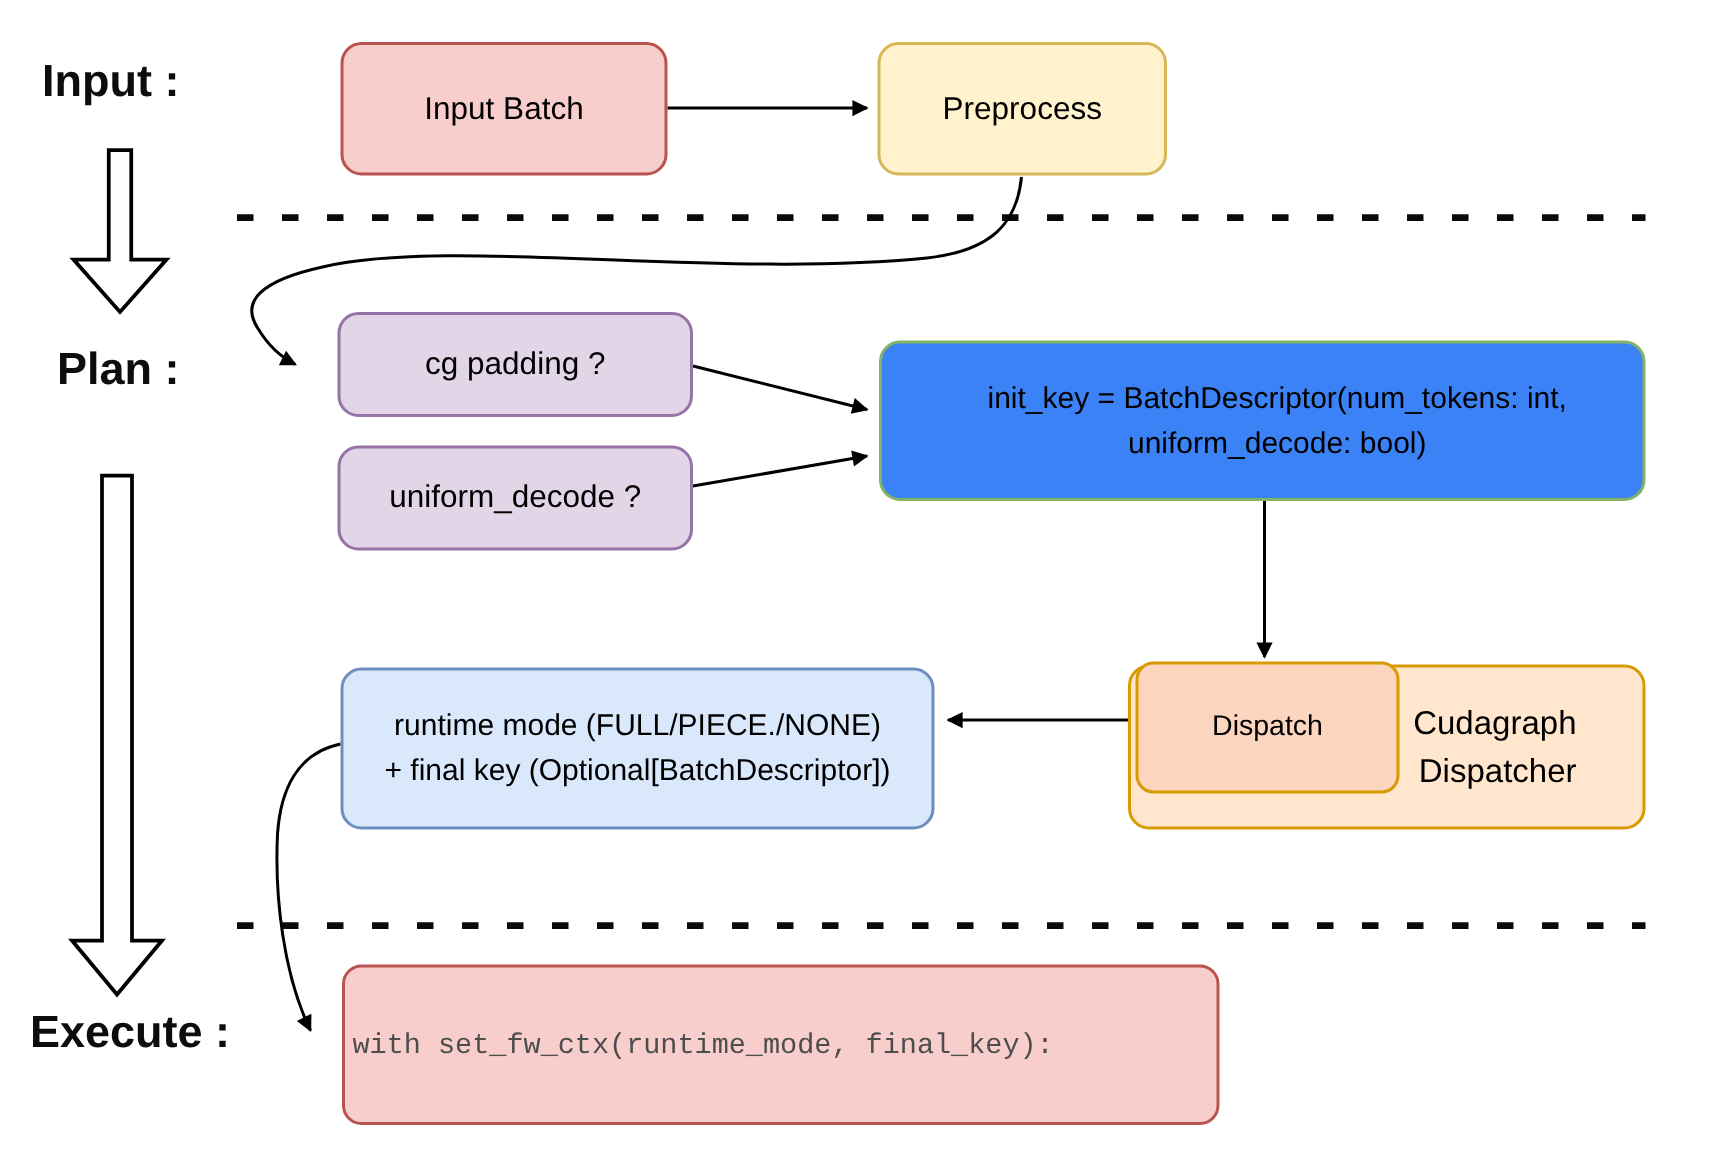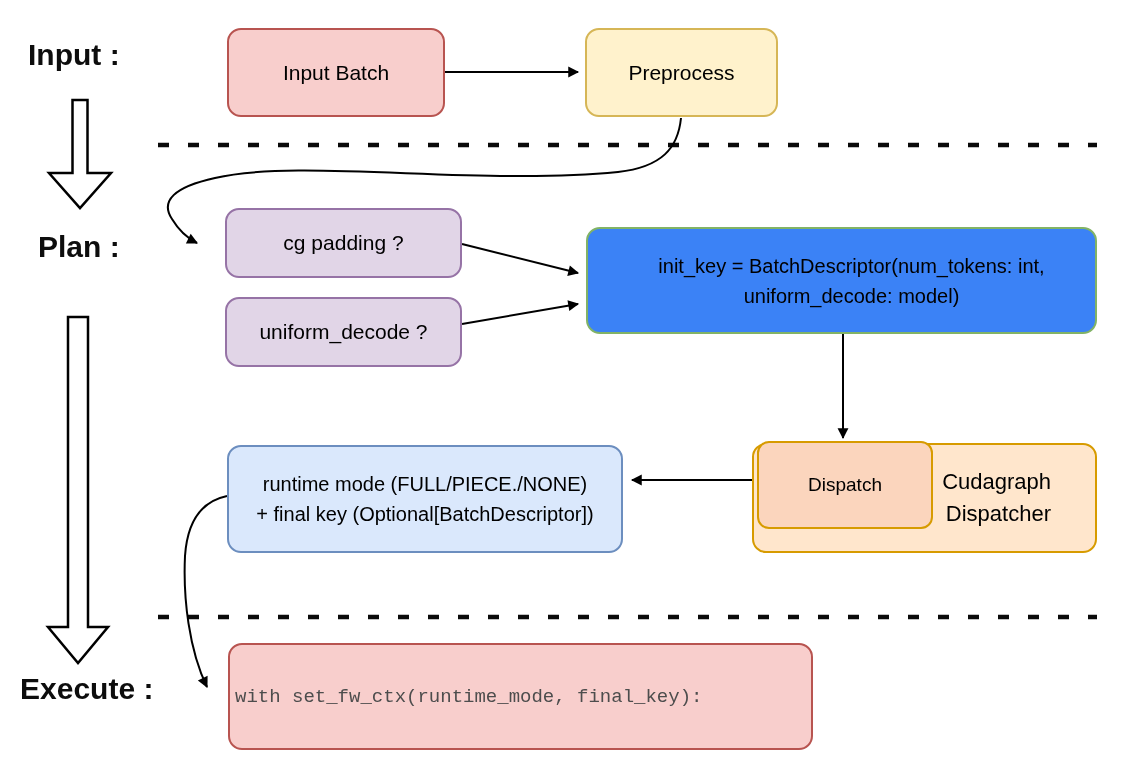--- a/index.html
+++ b/index.html
@@ -24,21 +24,21 @@
   #cg-padding-node{left:225px;top:208px;width:237px;height:70px;font-size:21px;}
   #uniform-decode-node{left:225px;top:297px;width:237px;height:70px;font-size:21px;}
   #init-key-node{left:586px;top:227px;width:511px;height:107px;font-size:20px;line-height:30px;}
   #dispatcher-node{left:752px;top:443px;width:345px;height:110px;font-size:22px;
                    line-height:32px;align-items:flex-end;padding-right:44px;}
   #dispatch-node{left:757px;top:441px;width:176px;height:88px;font-size:19px;border-radius:12px;}
   #runtime-node{left:227px;top:445px;width:396px;height:108px;font-size:20px;line-height:30px;}
   #execute-code-node{left:228px;top:643px;width:585px;height:107px;
                      font-family:"Liberation Mono","DejaVu Sans Mono",monospace;
                      font-size:19px;line-height:32px;color:#4d4d4d;
-                     align-items:flex-start;padding-left:5px;text-align:left;}
+                     align-items:flex-start;padding-left:5px;text-align:left;border-radius:13px;}
   .pre{white-space:pre;}
   #input-label{left:28px;top:38px;}
   #plan-label{left:38px;top:230px;}
   #execute-label{left:20px;top:672px;}
 </style>
 </head>
 <body>
 
 <svg id="arrow-layer" viewBox="0 0 1142 770" xmlns="http://www.w3.org/2000/svg">
   <defs>
@@ -77,21 +77,21 @@
 <div class="node node-purple" id="cg-padding-node">
   <span>cg padding ?</span>
 </div>
 
 <div class="node node-purple" id="uniform-decode-node">
   <span>uniform_decode ?</span>
 </div>
 
 <div class="node node-green" id="init-key-node">
   <span>init_key = BatchDescriptor(num_tokens: int,</span>
-  <span>uniform_decode: model)</span>
+  <span>uniform_decode: bool)</span>
 </div>
 
 <div class="node node-orange" id="dispatcher-node">
   <span>Cudagraph</span>
   <span>Dispatcher</span>
 </div>
 
 <div class="node node-salmon" id="dispatch-node">
   <span>Dispatch</span>
 </div>

